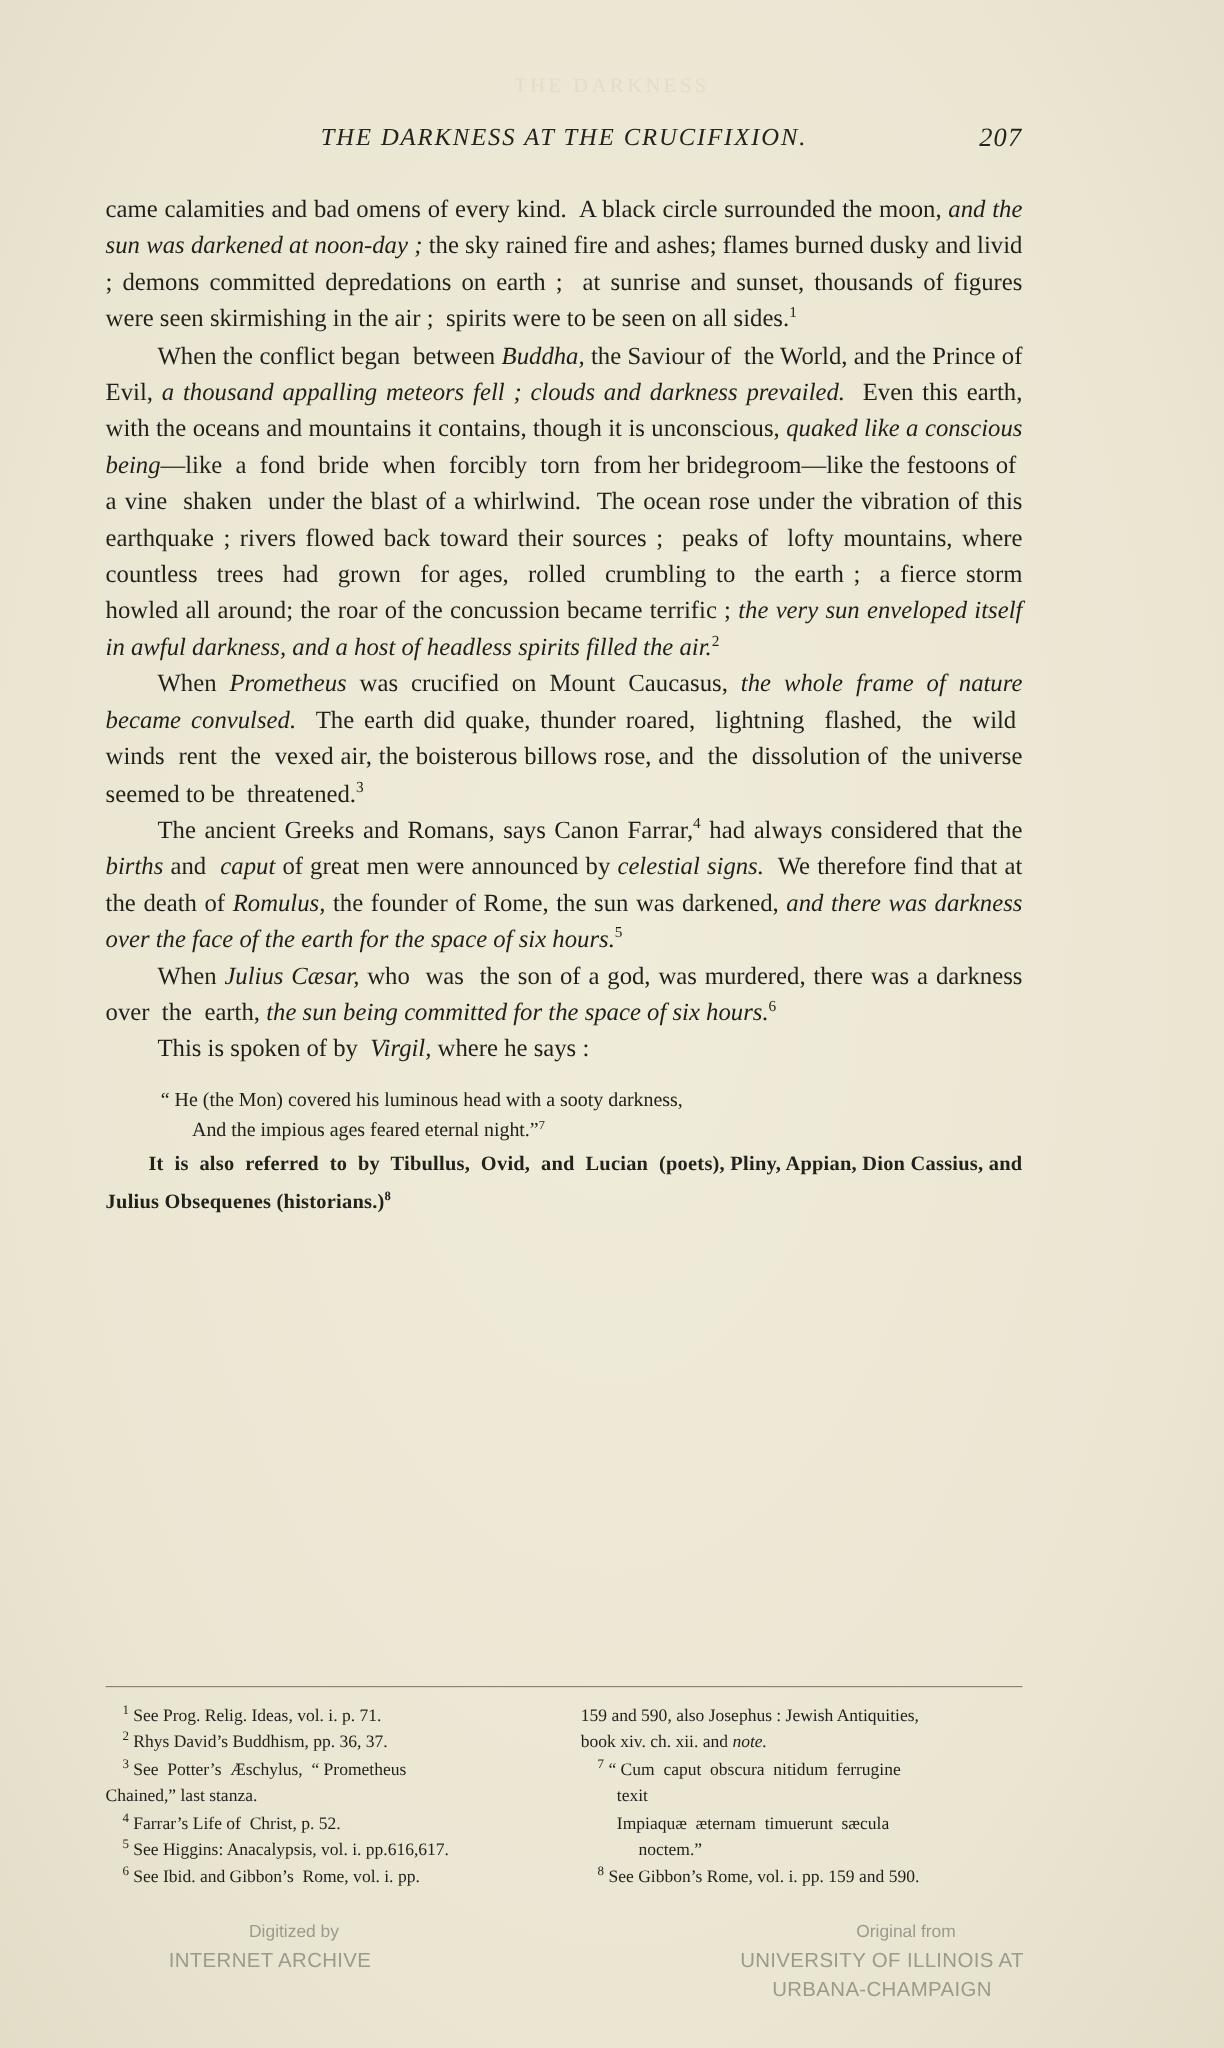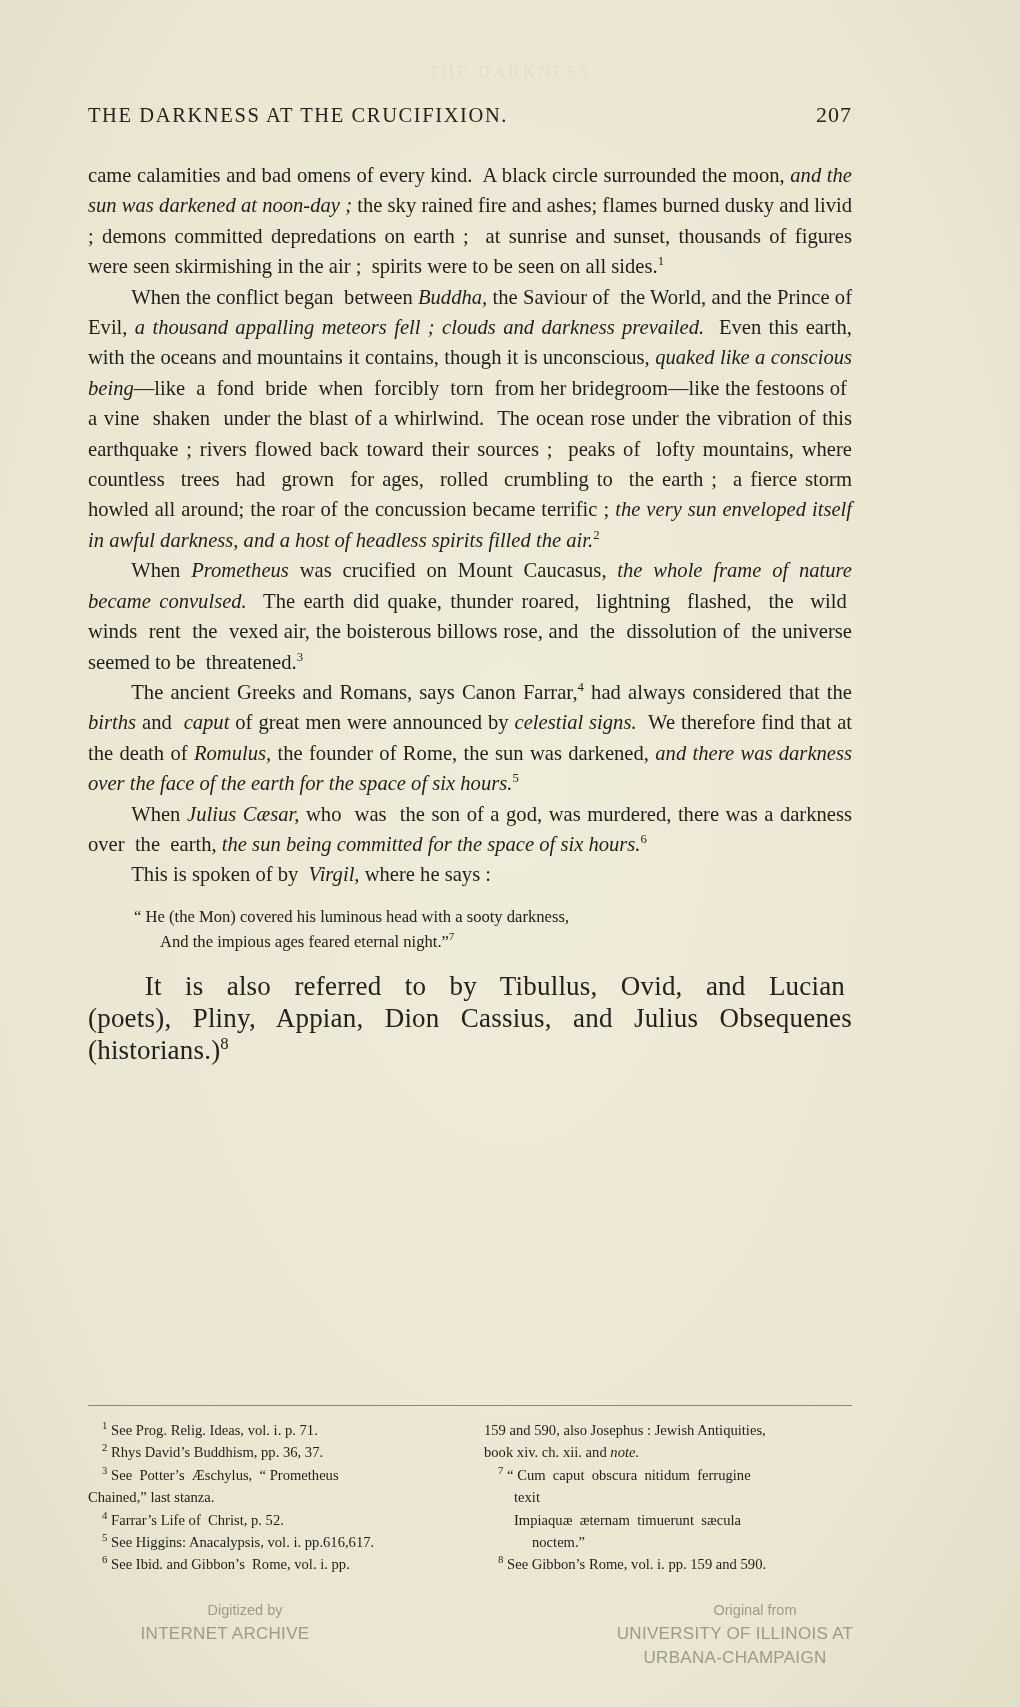--- a/index.html
+++ b/index.html
@@ -22,22 +22,24 @@
   }
   .content {
     position: absolute;
     left: 88px;
     top: 104px;
     width: 764px;
   }
   .running-head {
     display: flex;
     align-items: baseline;
+    justify-content: center;
     position: relative;
     height: 34px;
+    font-style: italic;
   }
   .running-head .title {
     font-size: 20.5px;
     letter-spacing: 1.6px;
     font-variant: normal;
     color: #24231d;
     white-space: nowrap;
   }
   .running-head .folio {
     position: absolute;
@@ -73,25 +75,25 @@
     margin-top: 14px;
     margin-left: 46px;
     font-size: 16.6px;
     line-height: 25px;
     text-align: left;
   }
   .verse .l2 {
     padding-left: 26px;
   }
   .closing {
-    margin-top: 16px;
-    font-size: 27px;
+    font-size: 17px;
     line-height: 32px;
     text-align: justify;
     letter-spacing: 0.2px;
+    font-weight: bold;
   }
   .closing p {
     margin: 0;
     text-indent: 2.1em;
   }
   .rule {
     position: absolute;
     left: 88px;
     top: 1405px;
     width: 764px;

